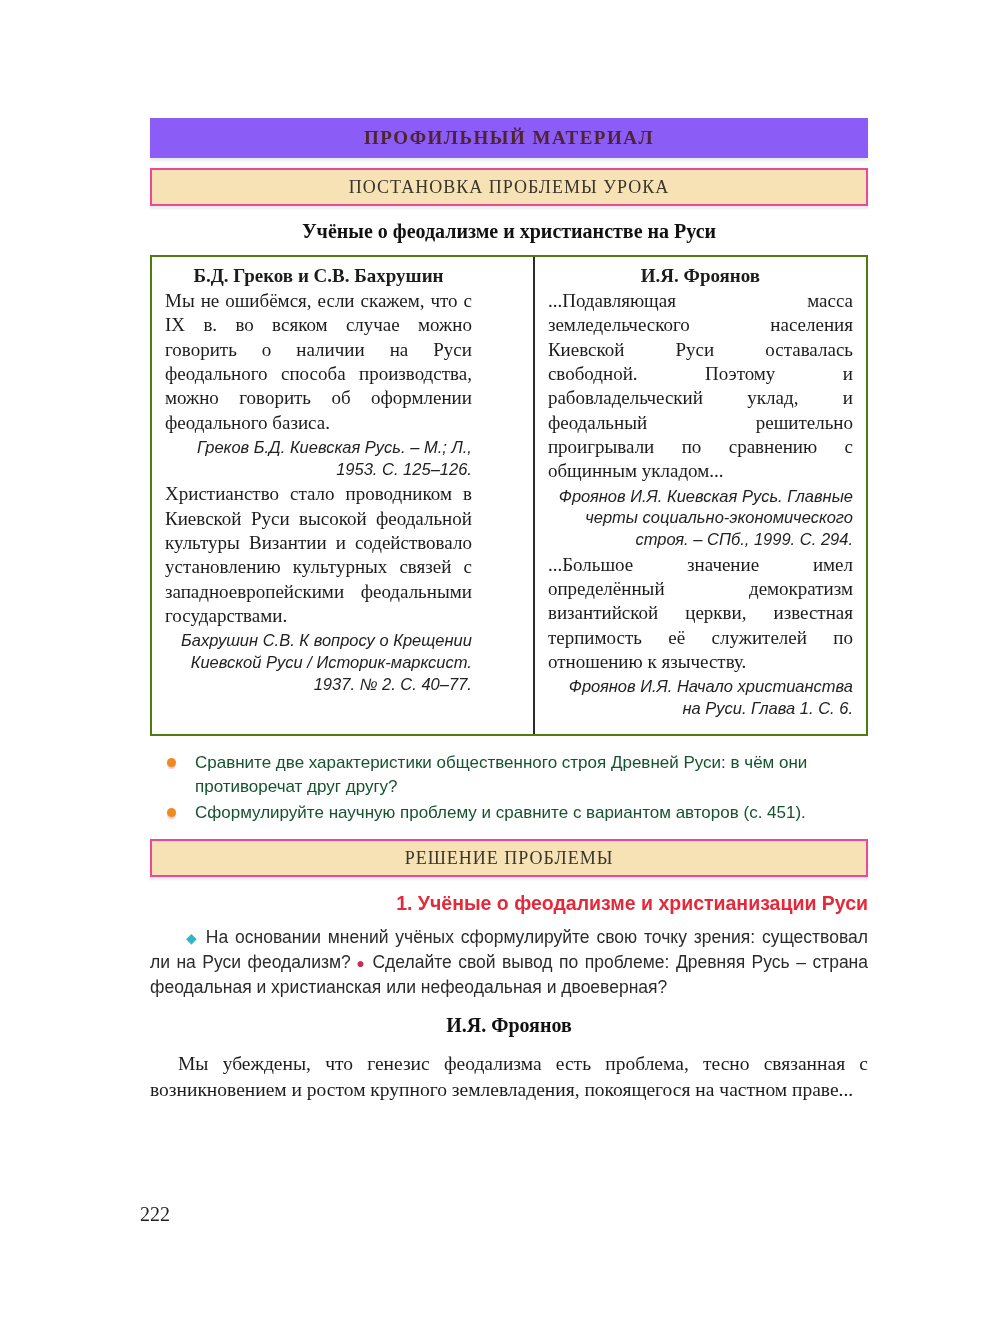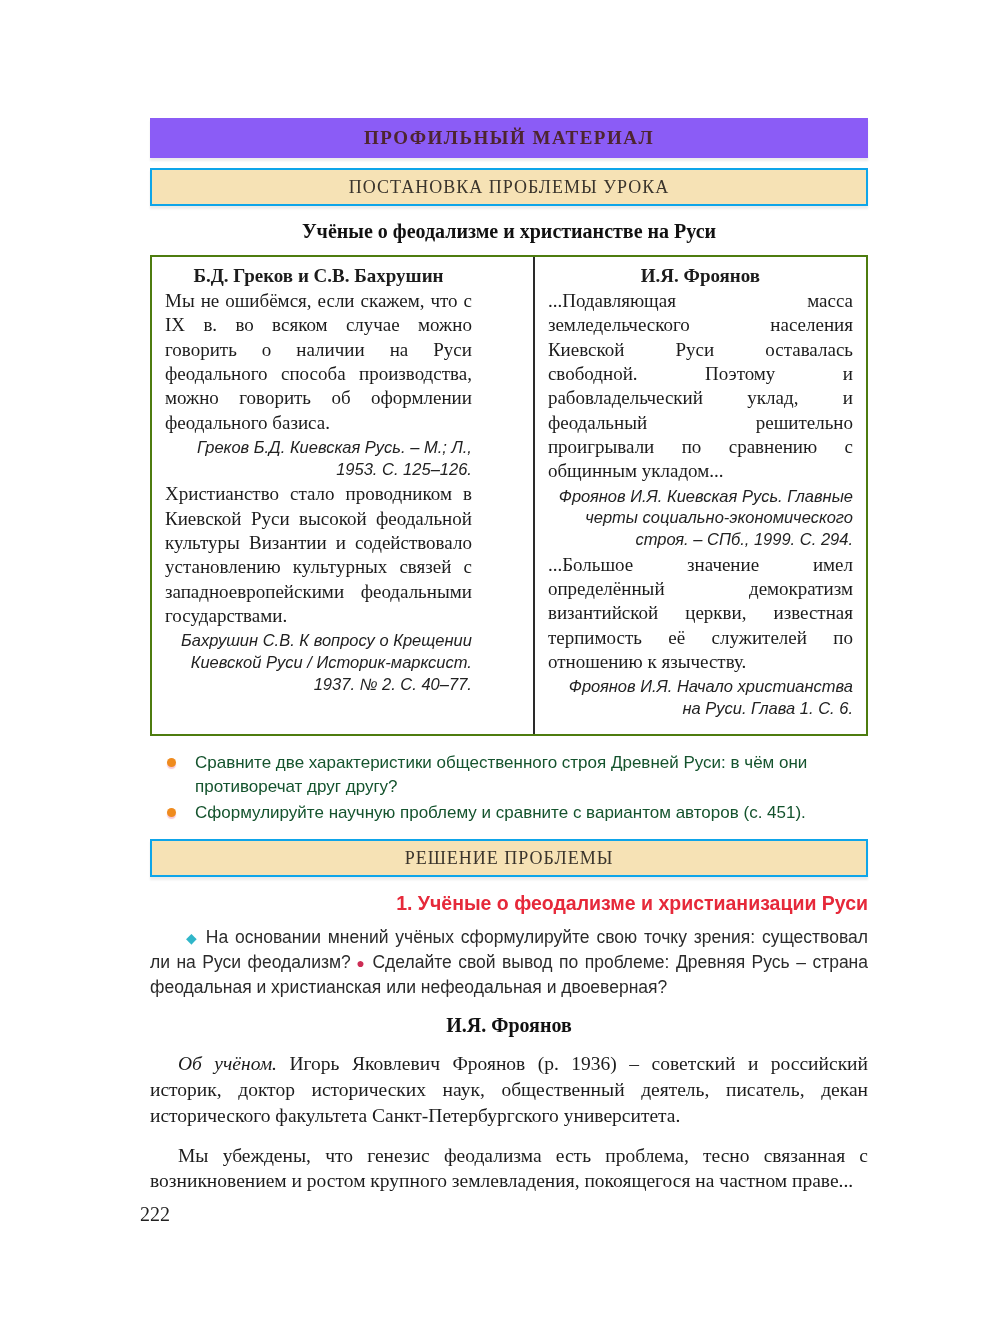--- a/index.html
+++ b/index.html
@@ -6,21 +6,21 @@
   html, body { width: 985px; height: 1329px; background: #ffffff; position: relative;
     font-family: "Liberation Serif", serif; color: #1c1c1c; }
   .content { position: absolute; left: 150px; top: 118px; width: 718px; }
 
   .banner-pink {
     height: 40px; line-height: 40px; background: #8b5cf6; text-align: center;
     font-weight: bold; font-size: 19px; letter-spacing: 1.5px; color: #4d2530;
     box-shadow: 0 3px 2px rgba(180,180,180,0.25); margin-bottom: 10px;
   }
   .banner-tan {
-    height: 38px; line-height: 34px; background: #f6e2b5; border: 2px solid #0ea5e9;
+    height: 38px; line-height: 34px; background: #f6e2b5; border: 2px solid #ec4899;
     text-align: center; font-size: 18px; letter-spacing: 1px; color: #3a342c;
     box-shadow: 0 3px 2px rgba(180,180,180,0.25);
   }
   .banner-tan.first { margin-bottom: 14px; }
 
   .section-title { text-align: center; font-weight: bold; font-size: 20px; margin-bottom: 12px; color: #111; }
 
   .quote-table { display: flex; border: 2px solid #4d7c0f; gap: 48px; }
   .quote-cell { width: 50%; padding: 8px 13px 12px 13px; }
   .quote-cell.right-cell { border-left: 2px solid #2a2a2a; }
@@ -95,19 +95,18 @@
   </ul>
 
   <div class="banner-tan second">РЕШЕНИЕ ПРОБЛЕМЫ</div>
 
   <div class="solution-heading">1. Учёные о феодализме и христианизации Руси</div>
 
   <p class="tasks-para"><span class="diamond-bullet">◆</span><span>На основании мнений учёных сформулируйте свою точку зрения: существовал ли на Руси феодализм?</span><span class="red-dot-bullet">●</span><span>Сделайте свой вывод по проблеме: Древняя Русь – страна феодальная и христианская или нефеодальная и двоеверная?</span></p>
 
   <div class="scholar-heading">И.Я. Фроянов</div>
 
-  <p class="body-para indent"><span class="italic-lead">Об учёном.</span><span> Игорь Яковлевич Фроянов (р. 1936) – советский и российский историк, доктор исторических наук, общественный деятель, писатель, декан исторического факультета Санкт-Петербургского университета.</span></p>
 
   <p class="body-para indent">Мы убеждены, что генезис феодализма есть проблема, тесно связанная с возникновением и ростом крупного землевладения, покоящегося на частном праве...</p>
 
 </div>
 
 <div class="page-number">222</div>
 
 </body></html>

